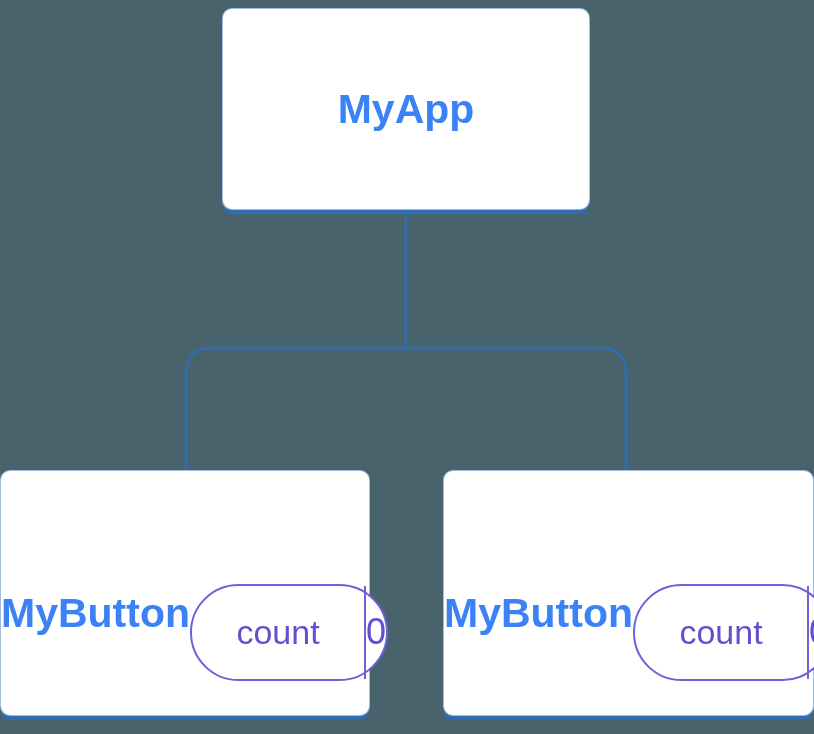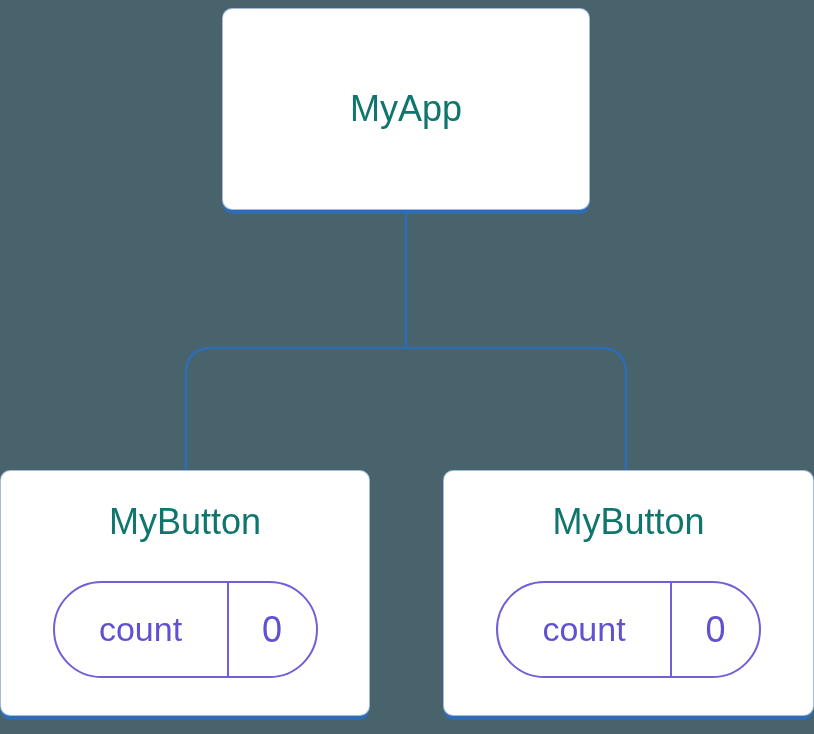--- a/index.html
+++ b/index.html
@@ -25,32 +25,32 @@
     box-sizing: border-box;
   }
   .node-root {
     left: 222px; top: 8px;
     width: 368px; height: 202px;
     display: flex;
     align-items: center;
     justify-content: center;
   }
   .node-label {
-    font-size: 36px;
-    font-weight: 400;
-    color: #0f766e;
+    font-size: 41px;
+    font-weight: 700;
+    color: #3b82f6;
     line-height: 42px;
   }
   .node-child {
     top: 470px;
     width: 370px; height: 246px;
     display: flex;
-    flex-direction: column;
+    flex-direction: row;
     align-items: center;
-    padding-top: 30px;
+    padding-top: 40px;
   }
   .node-child.left  { left: 0px; }
   .node-child.right { left: 443px; width: 371px; }
   .state-pill {
     margin-top: 38px;
     width: 265px;
     height: 97px;
     border: 2.5px solid #6f60d8;
     border-radius: 60px;
     box-sizing: border-box;

